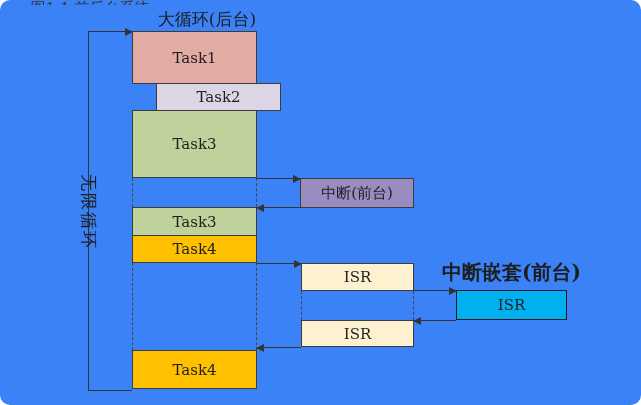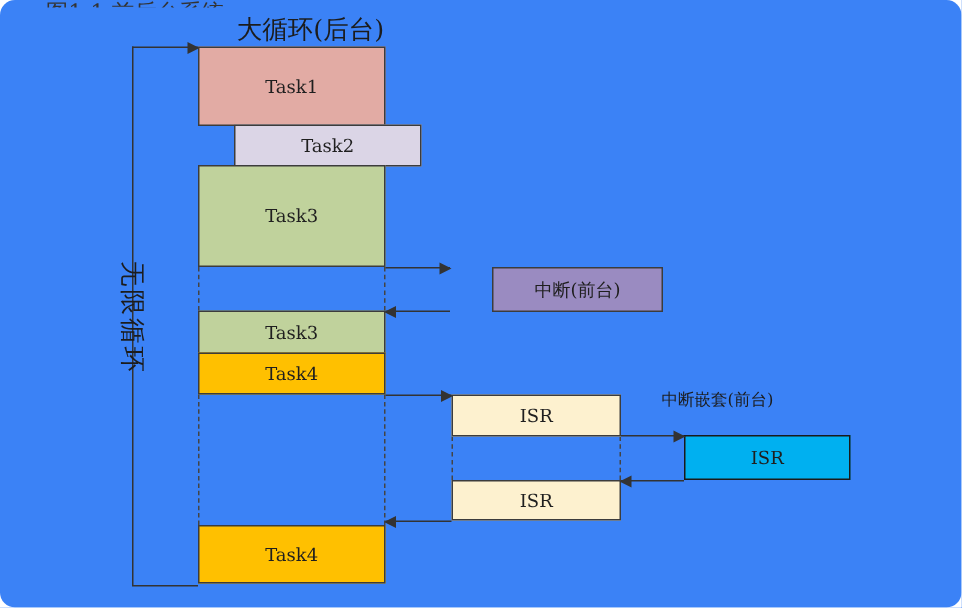--- a/index.html
+++ b/index.html
@@ -11,21 +11,21 @@
     font-family:"DejaVu Serif", serif;
     color:#1f1f1f;
     border-radius:10px;
   }
   .txt { position:absolute; font-size:16px; color:#1c1c1c; }
   .blk {
     position:absolute;
     border:1px solid #3c3c3c;
     box-sizing:border-box;
     display:flex; align-items:center; justify-content:center;
-    font-size:12px; color:#1f1f1f;
+    font-size:15px; color:#1f1f1f;
   }
   
   .hl { position:absolute; height:1px; background:#333; }
   .ar::after {
     content:""; position:absolute; right:-1px; top:50%;
     transform:translateY(-50%);
     width:0; height:0;
     border-left:8px solid #333;
     border-top:4px solid transparent;
     border-bottom:4px solid transparent;
@@ -40,37 +40,37 @@
   }
   .vl { position:absolute; width:1px; background:#333; }
   .dash { position:absolute; width:0; border-left:1px dashed #444; }
 
   #title { left:132px; top:8px; width:150px; text-align:center; font-size:17px; }
   #loop-label {
     left:88px; top:212px;
     transform:translate(-50%,-50%) rotate(90deg);
     font-size:17px; letter-spacing:2px; white-space:nowrap;
   }
-  #nested-label { left:441px; top:259px; width:140px; text-align:left; font-size:11px; }
+  #nested-label { left:441px; top:259px; width:140px; text-align:right; font-size:20px;font-weight:bold; }
   #caption {
     left:243px; top:400px; width:180px; height:5px;
     overflow:hidden; text-align:center;
     font-size:15px; line-height:1.1; color:#333;
   }
 
   
   #b-task1  { left:132px; top:31px;  width:125px; height:53px; }
   #b-task2  { left:132px; top:83px;  width:125px; height:28px;margin-left:24px; }
   #b-task3  { left:132px; top:110px; width:125px; height:68px; }
   #b-task3b { left:132px; top:207px; width:125px; height:29px; }
   #b-task4  { left:132px; top:235px; width:125px; height:28px; }
   #b-task4b { left:132px; top:350px; width:125px; height:39px; }
 
   
-  #b-interrupt { left:300px; top:178px; width:114px; height:30px;margin-left:28px; }
+  #b-interrupt { left:300px; top:178px; width:114px; height:30px; }
   #b-isr1      { left:301px; top:263px; width:113px; height:28px; }
   #b-isr2      { left:301px; top:320px; width:113px; height:27px; }
   #b-isr-nested{ left:456px; top:290px; width:111px; height:30px; border-color:#1a1a1a; }
 
   
   #d-gap1-l { left:132px; top:178px; height:29px; }
   #d-gap1-r { left:256px; top:178px; height:29px; }
   #d-gap2-l { left:132px; top:263px; height:87px; }
   #d-gap2-r { left:256px; top:263px; height:87px; }
   #d-isr-l  { left:301px; top:291px; height:29px; }

